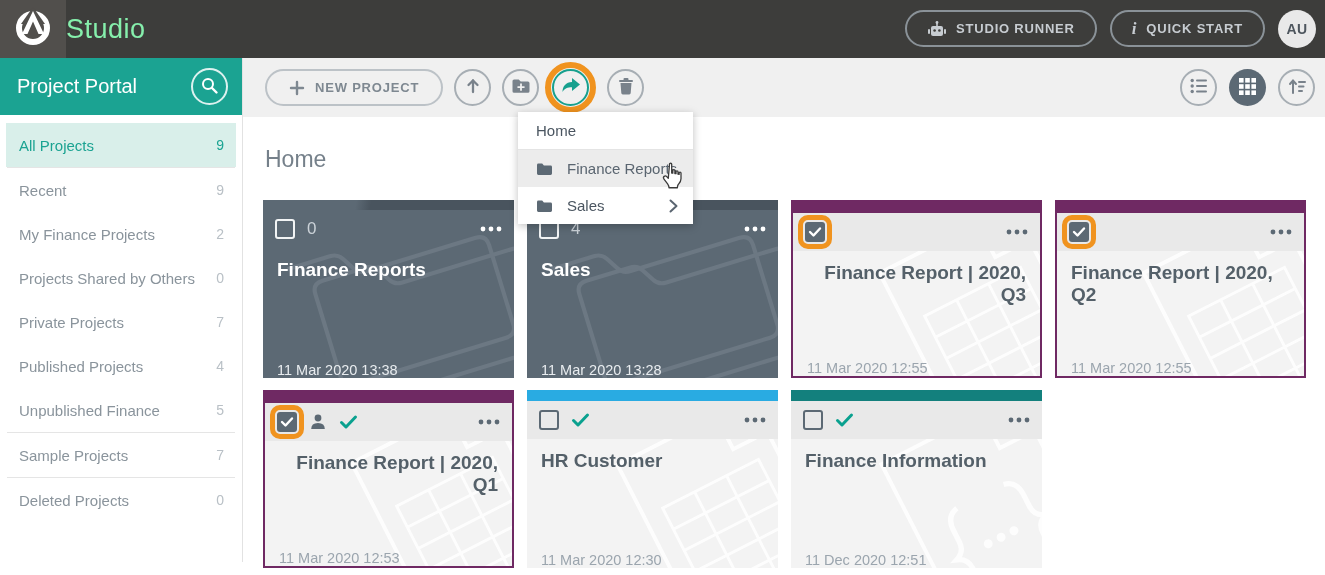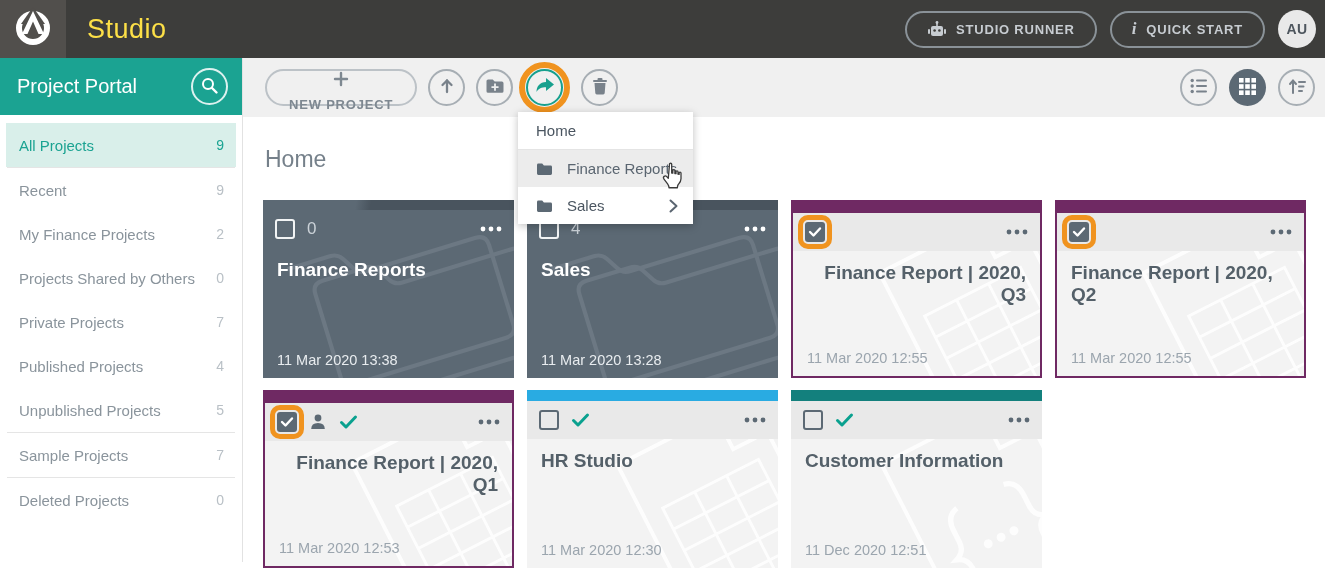--- a/index.html
+++ b/index.html
@@ -3,42 +3,42 @@
 <meta charset="utf-8">
 <style>
   * { box-sizing: border-box; margin: 0; padding: 0; }
   html,body { width:1325px; height:575px; }
   body { font-family:"Liberation Sans", sans-serif; background:#fff; position:relative; overflow:hidden; }
   .app { position:absolute; inset:0; width:1325px; height:575px; }
 
   
   .topbar { position:absolute; left:0; top:0; width:1325px; height:58px; background:#3D3D3B; display:flex; align-items:center; z-index:5; }
   .logo-box { width:66px; height:58px; background:#514F4C; display:flex; align-items:center; justify-content:center; flex:0 0 auto; }
-  .app-title { color:#fde047; font-size:27px; font-weight:500; margin-left:21px; letter-spacing:.5px; }
-  .top-actions { margin-left:auto; display:flex; align-items:center; gap:13px; padding-right:9px; }
+  .app-title { color:#86efac; font-size:27px; font-weight:500; letter-spacing:.5px; }
+  .top-actions { margin-left:auto; display:flex; align-items:flex-start; gap:13px; padding-right:9px; }
   .pill { display:flex; align-items:center; gap:9px; height:37px; border:2px solid #8A9298; border-radius:20px; background:transparent; color:#C7CCD1; font-size:13px; font-weight:bold; letter-spacing:.8px; padding:0 20px; font-family:inherit; cursor:pointer; }
   .pill .pi { display:flex; align-items:center; }
   .info-glyph { font-family:"Liberation Serif", serif; font-style:italic; font-weight:bold; font-size:17px; color:#C7CCD1; }
   .avatar { width:38px; height:38px; border-radius:50%; background:#E9E9E9; color:#4E565E; font-weight:bold; font-size:14px; display:flex; align-items:center; justify-content:center; letter-spacing:.5px; }
 
   
   .sidebar { position:absolute; left:0; top:58px; bottom:13px; width:243px; background:#fff; border-right:1px solid #E2E2E2; z-index:4; }
   .side-header { height:57px; background:#1BA392; display:flex; align-items:center; justify-content:space-between; padding:0 14px 0 17px; }
   .side-title { color:#fff; font-size:20px; }
   .search-btn { width:37px; height:37px; border-radius:50%; border:2px solid rgba(255,255,255,.85); background:transparent; display:flex; align-items:center; justify-content:center; cursor:pointer; }
   .side-list { padding:8px 6px 0 6px; }
   .side-item { height:44px; display:flex; align-items:center; justify-content:space-between; padding:0 12px 0 13px; font-size:15px; color:#8A949C; cursor:pointer;text-align:center; }
   .side-item .si-count { font-size:14px; color:#B9C0C6; }
   .side-item.active { background:#D9EFEA; color:#1BA392; }
   .side-item.active .si-count { color:#1BA392; }
   .side-sep { height:1px; background:#E5E5E5; margin:0 1px; }
 
   
   .toolbar { position:absolute; left:243px; top:58px; right:0; height:59px; background:#F0F0F0; display:flex; align-items:center; padding-left:22px; z-index:3; }
-  .new-project { border-color:#BCC2C7; color:#7E8891; gap:10px; padding:0 22px; background:transparent;flex-direction:column; }
+  .new-project { border-color:#BCC2C7; color:#7E8891; gap:10px; padding:0 22px; background:transparent; }
   .circ { width:37px; height:37px; border-radius:50%; border:2px solid #A7AEB4; background:transparent; display:flex; align-items:center; justify-content:center; margin-left:11px; cursor:pointer; flex:0 0 auto; }
   .circ.accent { border-color:#17A08E; margin-left:0; }
   .ring { display:inline-flex; border:6px solid #F0931F; border-radius:50%; padding:1px; margin-left:6px; }
   .circ.filled { background:#5C6974; border:none; }
   .view-group { margin-left:auto; display:flex; align-items:center; padding-right:10px; gap:1px; }
 
   
   .content { position:absolute; left:244px; top:117px; right:0; bottom:0; background:#fff; }
   .page-heading { position:absolute; left:21px; top:29px; font-size:23px; font-weight:400; color:#75808A; }
   .cards { position:absolute; left:19px; top:83px; width:1046px; display:flex; flex-wrap:wrap; gap:12px 13px; }
@@ -53,21 +53,21 @@
   .cb { width:20px; height:20px; border-radius:3px; border:2px solid #5C6974; flex:0 0 auto; display:flex; align-items:center; justify-content:center; }
   .card-folder .cb { border-color:#F2F4F5; }
   .cb.checked { background:#5C6974; border:none; }
   .cb.annotated { outline:5px solid #F0931F; outline-offset:2px; }
   .head-ic { display:flex; align-items:center; flex:0 0 auto; }
   .count { font-size:17px; color:#CBD2D8; }
   .dots { margin-left:auto; display:flex; align-items:center; color:#5C6974; }
   .card-folder .dots { color:#fff; }
   .card-title { font-size:19px; font-weight:bold; margin:11px 14px 0 14px; color:#546069; position:relative; z-index:2; }
   .card-folder .card-title { color:#fff; }
-  .card-date { position:absolute; left:14px; bottom:10px; font-size:14.5px; color:#9BA5AE; z-index:2; }
+  .card-date { position:absolute; left:14px; bottom:0; font-size:14.5px; color:#9BA5AE; z-index:2; }
   .card-folder .card-date { color:#E8ECEF; }
   .wm { position:absolute; inset:0; overflow:hidden; z-index:1; pointer-events:none; }
   .wm svg { position:absolute; }
   .wm-sheet svg { right:-40px; bottom:-55px; transform:rotate(-27deg); opacity:.9; }
   .wm-folder svg { right:-42px; bottom:-28px; transform:rotate(-17deg); }
   .wm-braces svg { right:-45px; bottom:-58px; transform:rotate(-27deg); opacity:.85; }
 
   
   .dropdown { position:absolute; left:518px; top:112px; width:175px; background:#fff; box-shadow:0 2px 8px rgba(0,0,0,.25); z-index:10; }
   .dd-item { height:37px; display:flex; align-items:center; padding:0 14px 0 18px; font-size:15px; color:#4A5560; cursor:pointer; gap:14px; }
@@ -149,21 +149,21 @@
         </div>
         <div class="side-item">
           <span class="si-label">Private Projects</span>
           <span class="si-count">7</span>
         </div>
         <div class="side-item">
           <span class="si-label">Published Projects</span>
           <span class="si-count">4</span>
         </div>
         <div class="side-item">
-          <span class="si-label">Unpublished Projects</span>
+          <span class="si-label">Unpublished Finance</span>
           <span class="si-count">5</span>
         </div>
         <div class="side-sep"></div>
         <div class="side-item">
           <span class="si-label">Sample Projects</span>
           <span class="si-count">7</span>
         </div>
         <div class="side-sep"></div>
         <div class="side-item">
           <span class="si-label">Deleted Projects</span>
@@ -413,21 +413,21 @@
               </svg>
             </span>
             <span class="dots">
               <svg width="22" height="6" viewBox="0 0 22 6" fill="currentColor">
                 <circle cx="3" cy="3" r="2.4"></circle>
                 <circle cx="11" cy="3" r="2.4"></circle>
                 <circle cx="19" cy="3" r="2.4"></circle>
               </svg>
             </span>
           </div>
-          <div class="card-title">HR Studio</div>
+          <div class="card-title">HR Customer</div>
           <div class="wm wm-sheet">
   <svg width="180" height="210" viewBox="0 0 140 164" fill="none" stroke="#FFFFFF">
     <path d="M12 6 H98 L128 36 V158 H12 Z" stroke-width="3"></path>
     <path d="M98 6 V36 H128" stroke-width="3"></path>
     <rect x="28" y="52" width="84" height="92" stroke-width="2.2"></rect>
     <path d="M56 52 V144 M84 52 V144" stroke-width="2.2"></path>
     <path d="M28 70.5 H112 M28 89 H112 M28 107.5 H112 M28 126 H112" stroke-width="2.2"></path>
   </svg>
 </div>
           <div class="card-date">11 Mar 2020 12:30</div>
@@ -442,21 +442,21 @@
               </svg>
             </span>
             <span class="dots">
               <svg width="22" height="6" viewBox="0 0 22 6" fill="currentColor">
                 <circle cx="3" cy="3" r="2.4"></circle>
                 <circle cx="11" cy="3" r="2.4"></circle>
                 <circle cx="19" cy="3" r="2.4"></circle>
               </svg>
             </span>
           </div>
-          <div class="card-title">Customer Information</div>
+          <div class="card-title">Finance Information</div>
           <div class="wm wm-braces">
   <svg width="185" height="215" viewBox="0 0 140 164" fill="none" stroke="#FFFFFF">
     <path d="M12 6 H98 L128 36 V158 H12 Z" stroke-width="3"></path>
     <path d="M98 6 V36 H128" stroke-width="3"></path>
     <path d="M48 62 q-10 2 -10 14 v10 q0 8 -8 11 q8 3 8 11 v10 q0 12 10 14" stroke-width="4"></path>
     <path d="M88 62 q10 2 10 14 v10 q0 8 8 11 q-8 3 -8 11 v10 q0 12 -10 14" stroke-width="4"></path>
     <circle cx="57" cy="97" r="3.4" fill="#fff" stroke="none"></circle>
     <circle cx="68" cy="97" r="3.4" fill="#fff" stroke="none"></circle>
     <circle cx="79" cy="97" r="3.4" fill="#fff" stroke="none"></circle>
   </svg>

